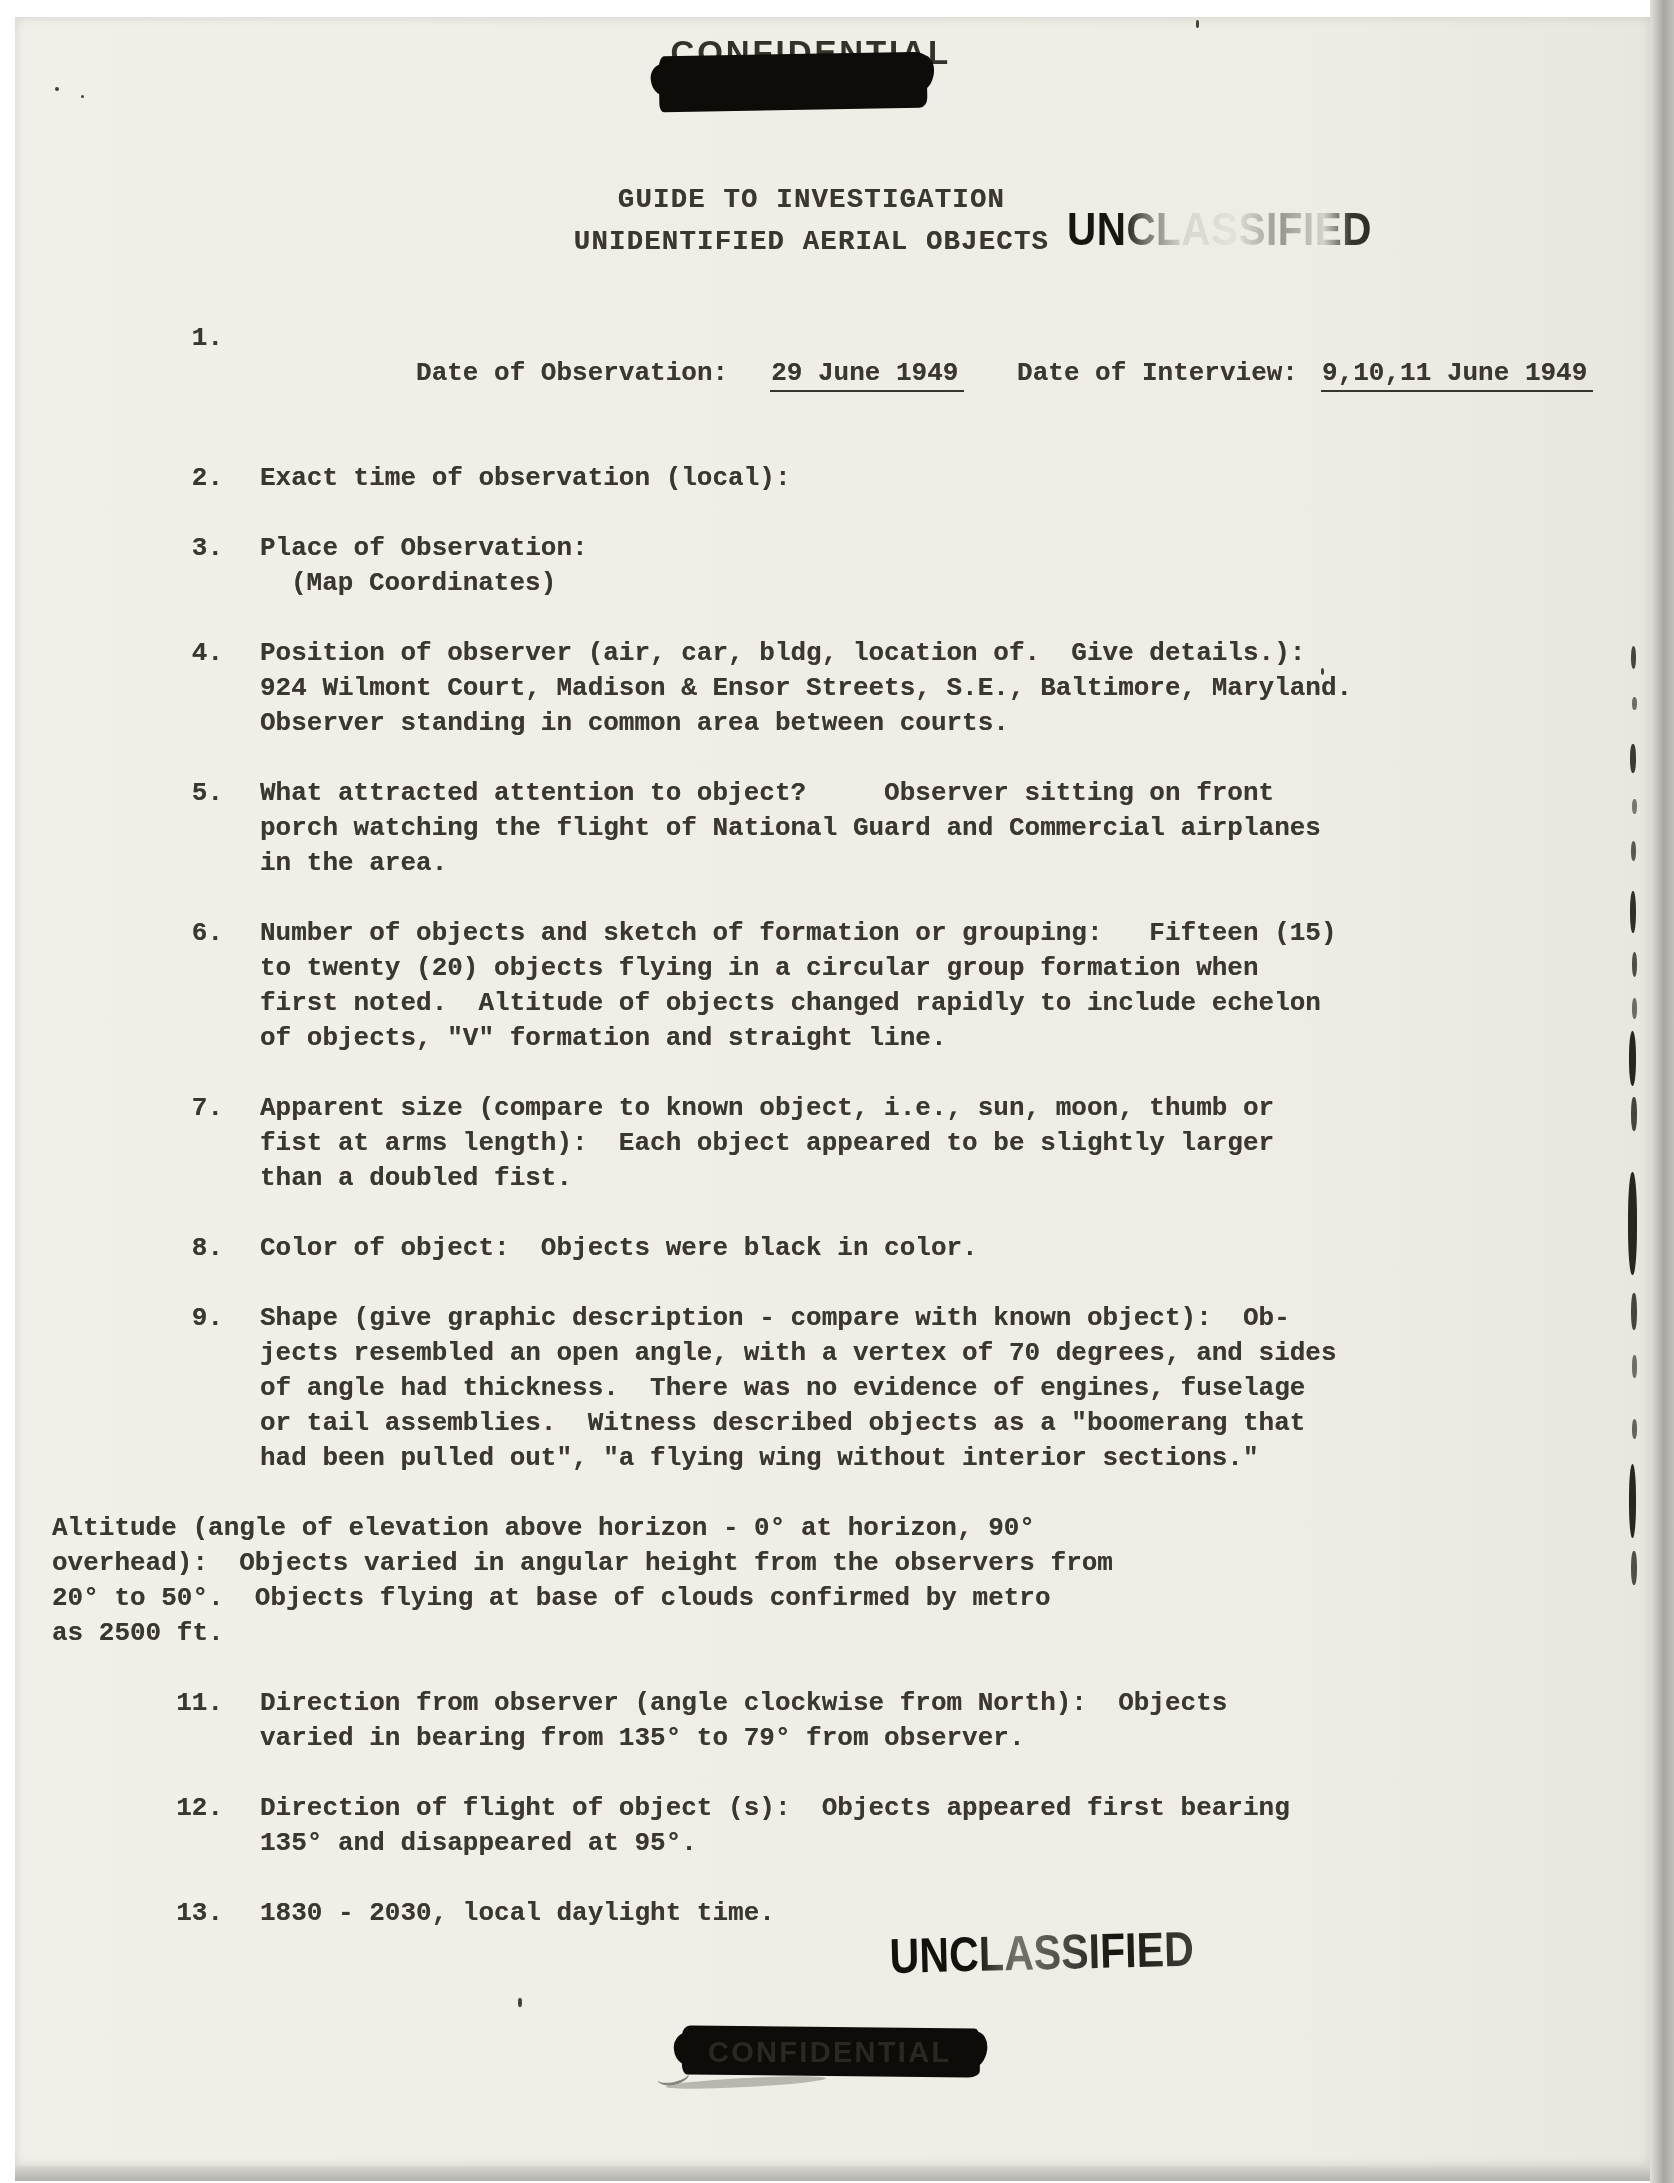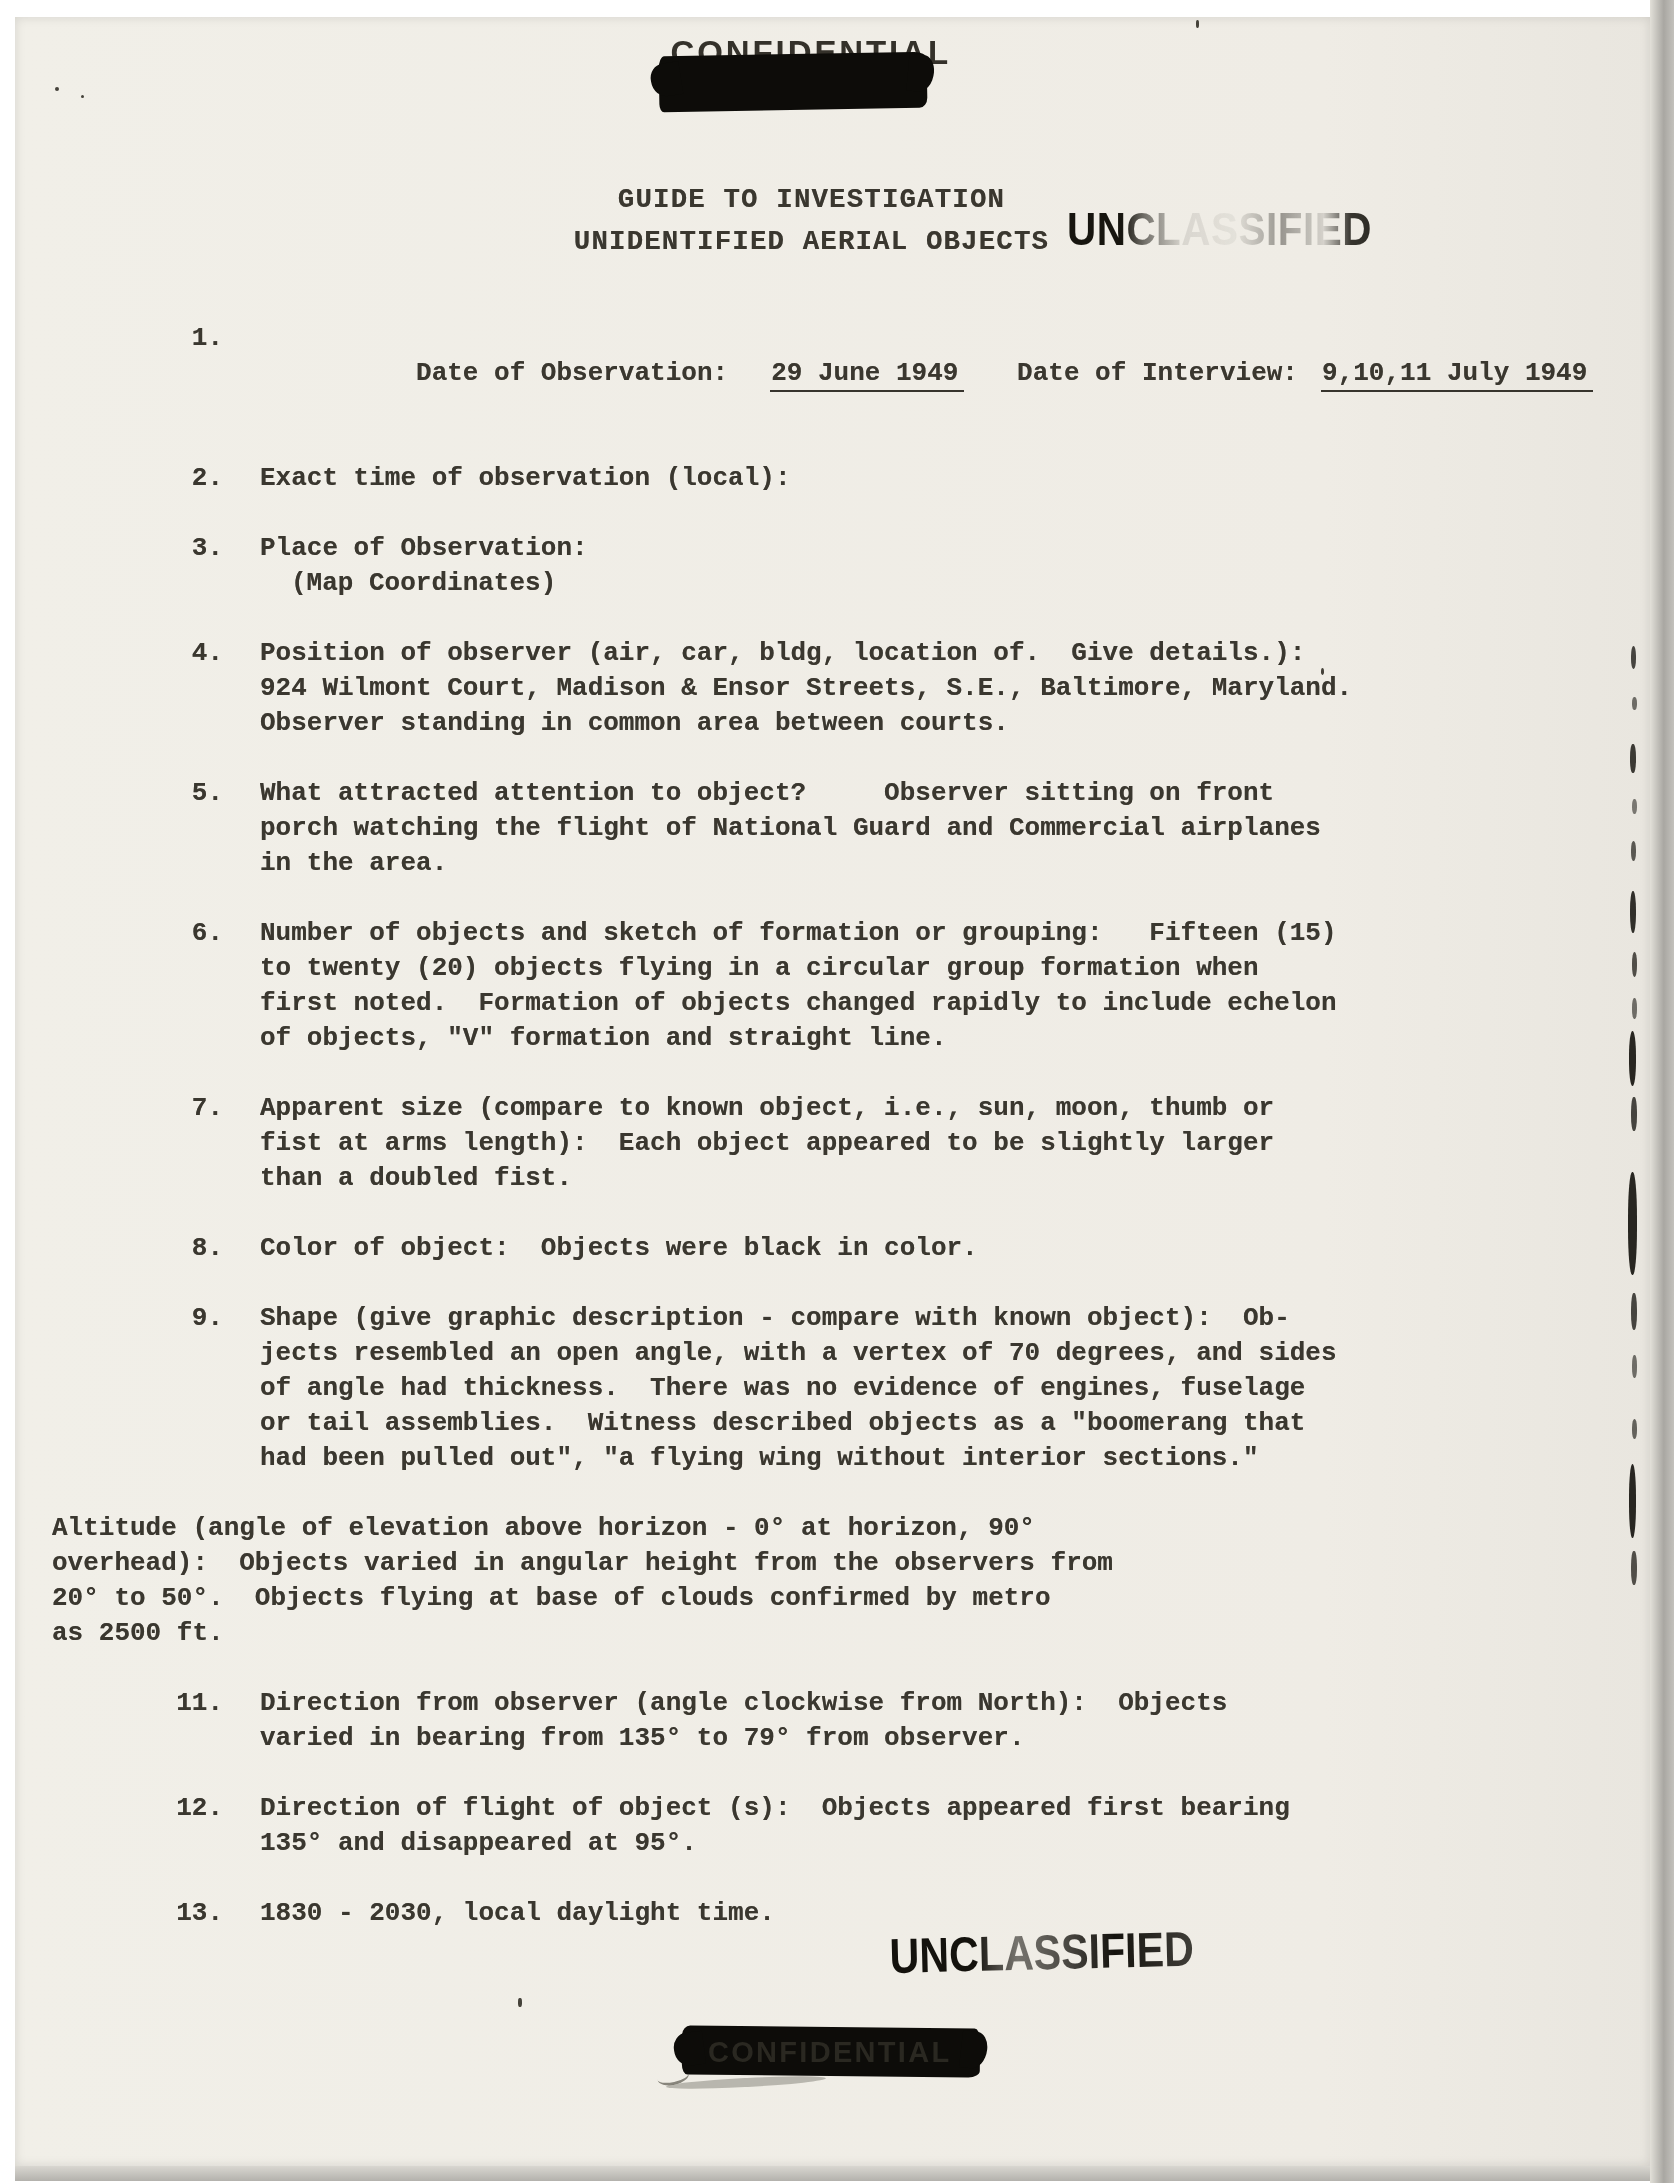--- a/index.html
+++ b/index.html
@@ -122,21 +122,21 @@
     <div>GUIDE TO INVESTIGATION</div>
     <div>UNIDENTIFIED AERIAL OBJECTS</div>
   </div>
 
   <div class="form tw">
 
     <div class="item">
       <div class="num">1.</div>
       <div class="ibody">
         <div class="tline">
-          <span>Date of Observation:</span><span class="u g1">29 June 1949</span><span class="g2">Date of Interview:</span><span class="u g3">9,10,11 July 1949</span>
+          <span>Date of Observation:</span><span class="u g1">29 June 1949</span><span class="g2">Date of Interview:</span><span class="u g3">9,10,11 June 1949</span>
         </div>
       </div>
     </div>
 
     <div class="item">
       <div class="num">2.</div>
       <div class="ibody">
         <div class="tline">Exact time of observation (local):</div>
       </div>
     </div>
@@ -165,21 +165,21 @@
         <div class="tline">porch watching the flight of National Guard and Commercial airplanes</div>
         <div class="tline">in the area.</div>
       </div>
     </div>
 
     <div class="item">
       <div class="num">6.</div>
       <div class="ibody">
         <div class="tline">Number of objects and sketch of formation or grouping:   Fifteen (15)</div>
         <div class="tline">to twenty (20) objects flying in a circular group formation when</div>
-        <div class="tline">first noted.  Formation of objects changed rapidly to include echelon</div>
+        <div class="tline">first noted.  Altitude of objects changed rapidly to include echelon</div>
         <div class="tline">of objects, "V" formation and straight line.</div>
       </div>
     </div>
 
     <div class="item">
       <div class="num">7.</div>
       <div class="ibody">
         <div class="tline">Apparent size (compare to known object, i.e., sun, moon, thumb or</div>
         <div class="tline">fist at arms length):  Each object appeared to be slightly larger</div>
         <div class="tline">than a doubled fist.</div>

